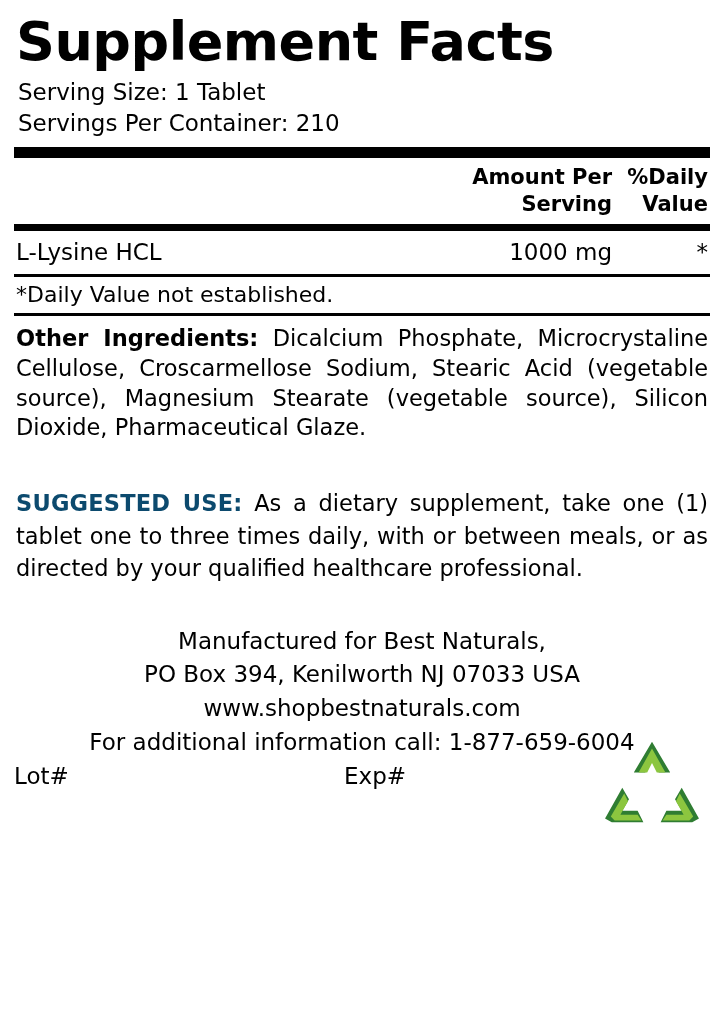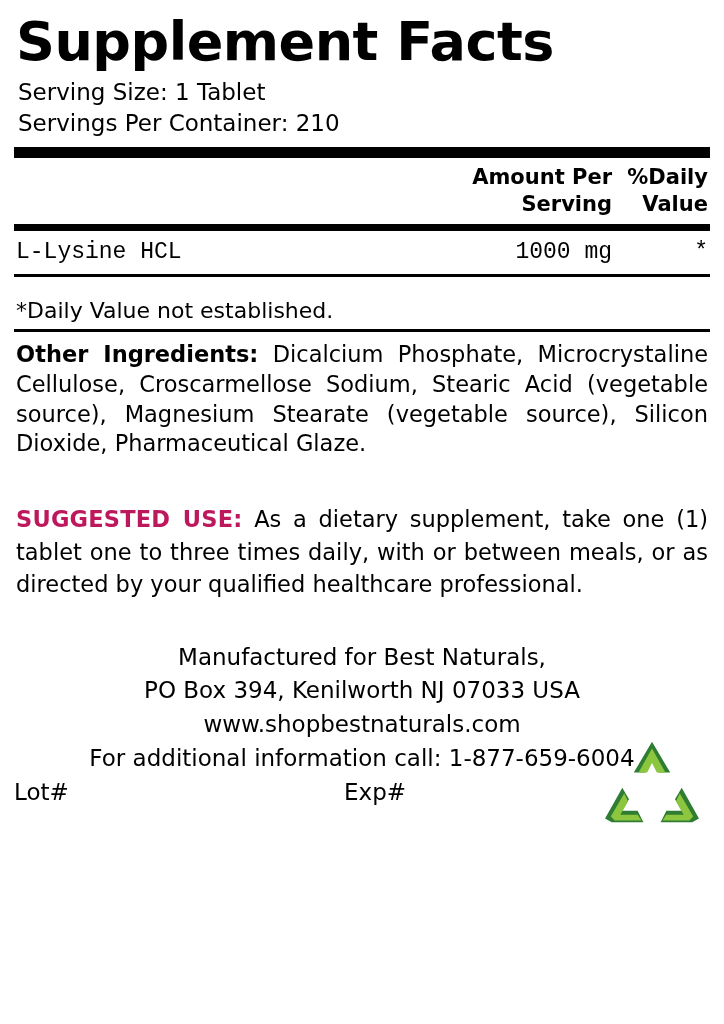--- a/index.html
+++ b/index.html
@@ -70,41 +70,40 @@
     line-height: 1.3;
   }
   .amount-head .col-amount { width: 250px; }
   .amount-head .col-dv { width: 96px; }
 
   
   .nutrient-row {
     display: flex;
     align-items: baseline;
     padding: 8px 2px 9px 2px;
-    font-family: Liberation Mono, monospace;
   }
   .nutrient-name {
     flex: 1;
     font-size: 23px;
   }
   .nutrient-amount {
     width: 250px;
     text-align: right;
     font-size: 23px;
   }
   .nutrient-dv {
     width: 96px;
     text-align: right;
     font-size: 23px;
   }
 
   
   .footnote {
     font-size: 22px;
-    padding: 21px 2px 6px 2px;
+    padding: 5px 2px 6px 2px;
   }
 
   
   .other-ing {
     font-size: 22.5px;
     line-height: 1.32;
     text-align: justify;
     text-align-last: left;
     margin: 8px 2px 0 2px;
   }
@@ -112,21 +111,21 @@
 
   
   .suggested {
     font-size: 22.5px;
     line-height: 1.45;
     text-align: justify;
     text-align-last: left;
     margin: 44px 2px 0 2px;
   }
   .suggested .label {
-    color: #be185d;
+    color: #0c4a6e;
     font-weight: bold;
     letter-spacing: 0.2px;
   }
 
   
   .claims {
     font-size: 22.5px;
     line-height: 1.45;
     font-style: italic;
     color: #2a2aa8;

